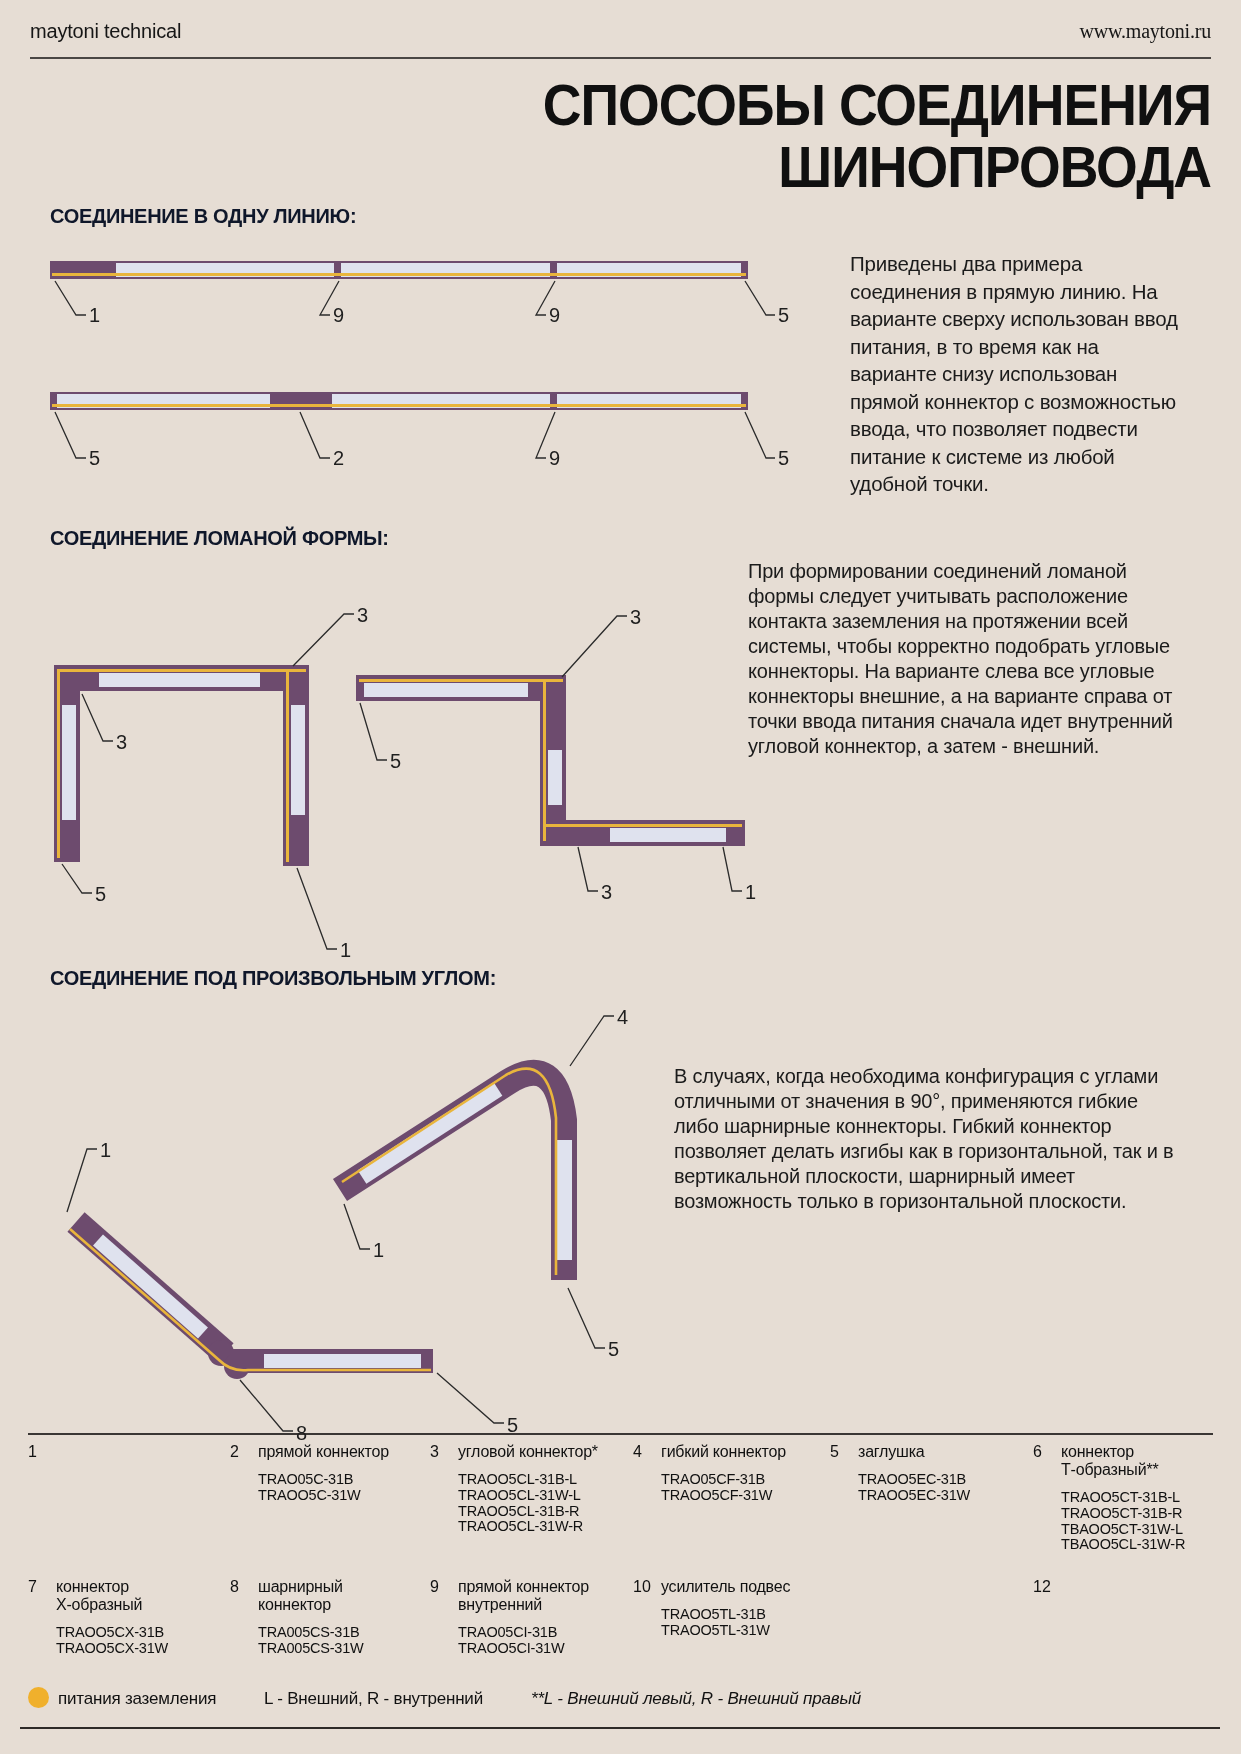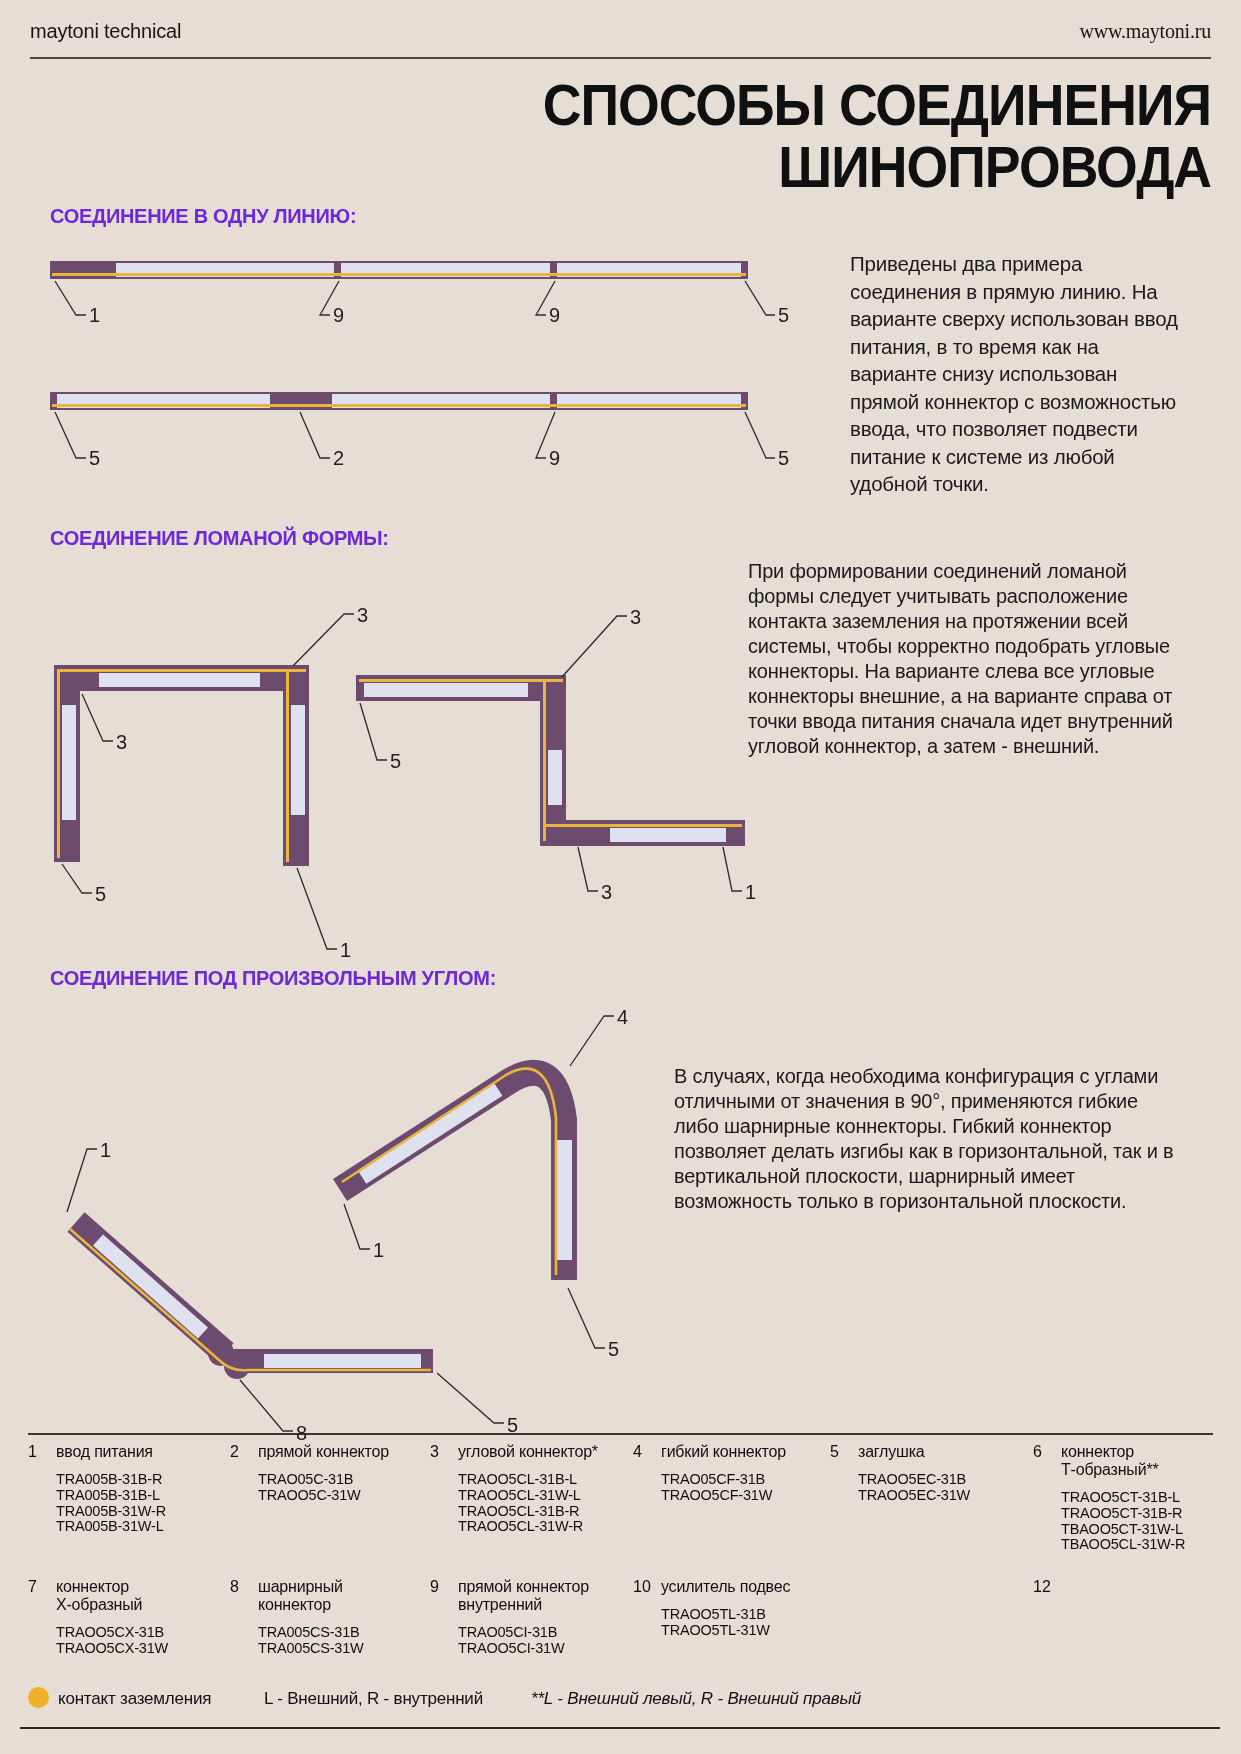--- a/index.html
+++ b/index.html
@@ -6,21 +6,21 @@
   .page{position:relative;width:1241px;height:1754px;background:#e6ddd4;
         font-family:"Liberation Sans",sans-serif;color:#161616;overflow:hidden;margin:0 auto;}
   .abs{position:absolute;}
   .pre{white-space:pre-line;}
   
   .brand{left:30px;top:20px;font-size:20px;letter-spacing:-0.2px;}
   .site{right:30px;top:20px;font-size:20px;letter-spacing:-0.2px;text-align:right;font-family:Liberation Serif, serif;}
   .hrule{left:30px;top:57px;width:1181px;height:2px;background:#4a4644;}
   .title{right:30px;top:74px;text-align:right;font-size:57px;line-height:62px;font-weight:700;
          letter-spacing:-1px;transform:scaleX(0.94);transform-origin:top right;color:#101010;}
-  .sechead{font-size:20px;font-weight:700;letter-spacing:-0.3px;color:#6d28d9;}
+  .sechead{font-size:20px;font-weight:700;letter-spacing:-0.3px;color:#0f172a;}
   .para{font-size:20px;line-height:25px;letter-spacing:-0.2px;color:#1b1b1b;}
   
   .track{position:absolute;height:18px;background:#6d4b6e;}
   .track .lav{position:absolute;left:2px;top:2px;right:2px;bottom:2px;background:#dfe2ee;}
   .track .blk{position:absolute;top:0;bottom:0;background:#6d4b6e;z-index:2;}
   .track .yl{position:absolute;left:2px;right:2px;height:3px;bottom:3px;background:#e9b53c;z-index:3;}
   
   .bar{position:absolute;background:#6d4b6e;}
   .bar .lav{position:absolute;background:#dfe2ee;}
   .bar .yl{position:absolute;background:#e9b53c;z-index:3;}
@@ -195,27 +195,20 @@
       <path d="M362,1177 L498,1089" stroke="#dfe2ee" stroke-width="16" fill="none"></path>
       <path d="M564,1140 L564,1260" stroke="#dfe2ee" stroke-width="16" fill="none"></path>
       <path d="M342,1182 L506,1075 Q549,1051 556,1118 L556,1275" stroke="#e9b53c" stroke-width="2.6" fill="none"></path>
     </g>
   </svg>
 
   <div class="abs lrule"></div>
 
   <div class="litem" style="left:28px;top:1443px;">
     <span class="lnum">1</span>
-    <div>
-        <div class="llabel pre">ввод питания</div>
-         <div class="lcodes pre">TRA005B-31B-R
-TRA005B-31B-L
-TRA005B-31W-R
-TRA005B-31W-L</div>
-      </div>
   </div>
   <div class="litem" style="left:230px;top:1443px;">
     <span class="lnum">2</span>
     <div>
         <div class="llabel pre">прямой коннектор</div>
          <div class="lcodes pre">TRAO05C-31B
 TRAOO5C-31W</div>
       </div>
   </div>
   <div class="litem" style="left:430px;top:1443px;">
@@ -289,18 +282,18 @@
         <div class="llabel pre">усилитель подвес</div>
          <div class="lcodes pre">TRAOO5TL-31B
 TRAOO5TL-31W</div>
       </div>
   </div>
   <div class="litem" style="left:1033px;top:1578px;">
     <span class="lnum">12</span>
   </div>
 
   <div class="abs dot"></div>
-  <div class="abs fnote" style="left:58px;">контакт заземления</div>
+  <div class="abs fnote" style="left:58px;">питания заземления</div>
   <div class="abs fnote" style="left:264px;">L - Внешний, R - внутренний</div>
   <div class="abs fnote" style="left:531px;font-style:italic;">**L - Внешний левый, R - Внешний правый</div>
   <div class="abs brule"></div>
 
 </div>
 
 </body></html>

